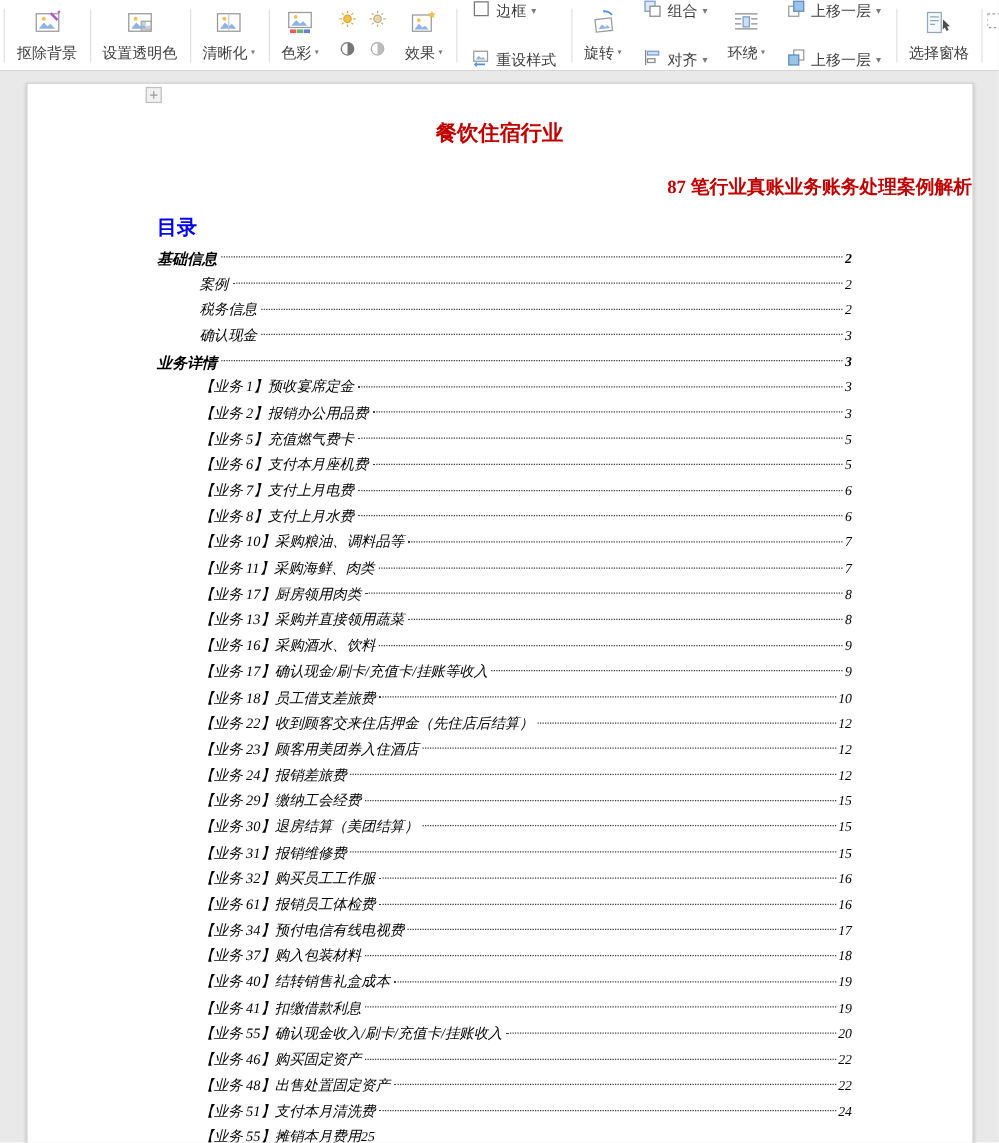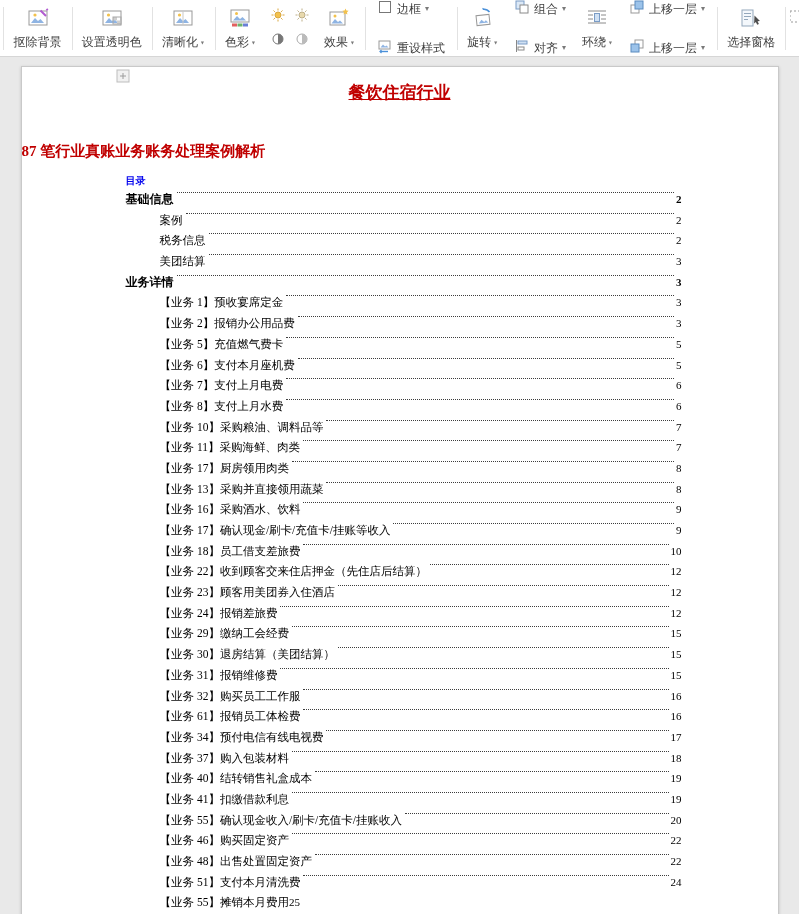--- a/index.html
+++ b/index.html
@@ -51,38 +51,39 @@
     background:#ffffff;
     border:1px solid #c9c9c9;
     box-shadow:0 1px 3px rgba(0,0,0,.18);
     padding-top:12px;
     overflow:hidden;
   }
   .page-marker { position:absolute; left:94px; top:2px; }
   .doc-title {
     text-align:center; font-weight:bold; font-size:17px;
     font-family:"Liberation Serif", serif;
-    color:var(--title-red,#c00000); margin-top:2px;text-decoration:underline;
+    color:var(--title-red,#c00000); margin-top:16px;
   }
   .doc-subtitle {
-    text-align:left; font-weight:bold; font-size:15px;
+    text-align:right; font-weight:bold; font-size:15px;
     font-family:"Liberation Serif", serif;
-    color:var(--title-red,#c00000); margin-top:38px;
+    color:var(--title-red,#c00000); margin-top:22px;
   }
   .toc-heading {
-    margin:13px 16px 0 104px; font-weight:bold; font-size:10px;
+    margin:13px 16px 0 104px; font-weight:bold; font-size:16px;
     color:var(--toc-heading-blue,#0000ee);
     font-family:Liberation Mono, monospace;
   }
   .toc { padding:4px 96px 0 104px; }
   .toc-row {
-    display:flex; align-items:flex-start;
+    display:flex; align-items:center;
     height:20.7px; font-size:11.5px; color:#000;
     font-family:"Liberation Serif", serif;
     cursor:pointer;
+    font-style:italic;
   }
   .toc-row.level-2 { padding-left:34px; }
   .toc-row.bold { font-weight:bold; font-size:12px; }
   .toc-text { white-space:nowrap; line-height:15px; }
   .toc-leader { flex:1; border-bottom:1.6px dotted #3d3d3d; margin:0 2px 3px 3px; min-width:10px; }
   .toc-page { font-size:11px; line-height:15px; }
 </style>
 </head>
 <body>
 
@@ -351,21 +352,21 @@
           <span class="toc-text">案例</span>
           <span class="toc-leader"></span>
           <span class="toc-page">2</span>
         </div>
         <div class="toc-row level-2">
           <span class="toc-text">税务信息</span>
           <span class="toc-leader"></span>
           <span class="toc-page">2</span>
         </div>
         <div class="toc-row level-2">
-          <span class="toc-text">美团结算</span>
+          <span class="toc-text">确认现金</span>
           <span class="toc-leader"></span>
           <span class="toc-page">3</span>
         </div>
         <div class="toc-row level-1 bold">
           <span class="toc-text">业务详情</span>
           <span class="toc-leader"></span>
           <span class="toc-page">3</span>
         </div>
         <div class="toc-row level-2">
           <span class="toc-text">【业务 1】预收宴席定金</span>

